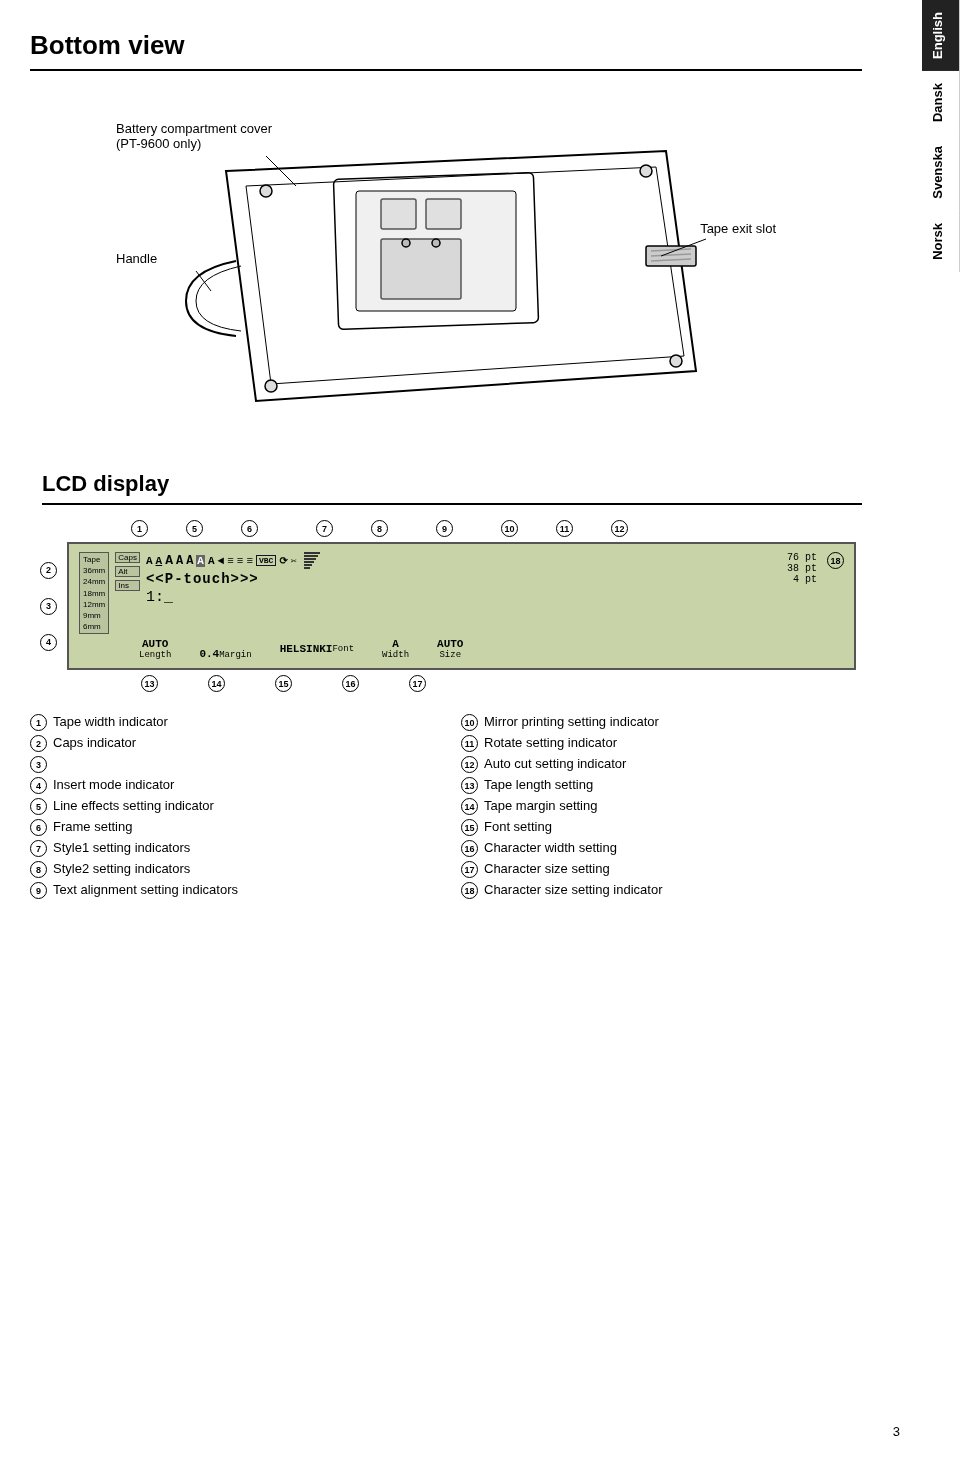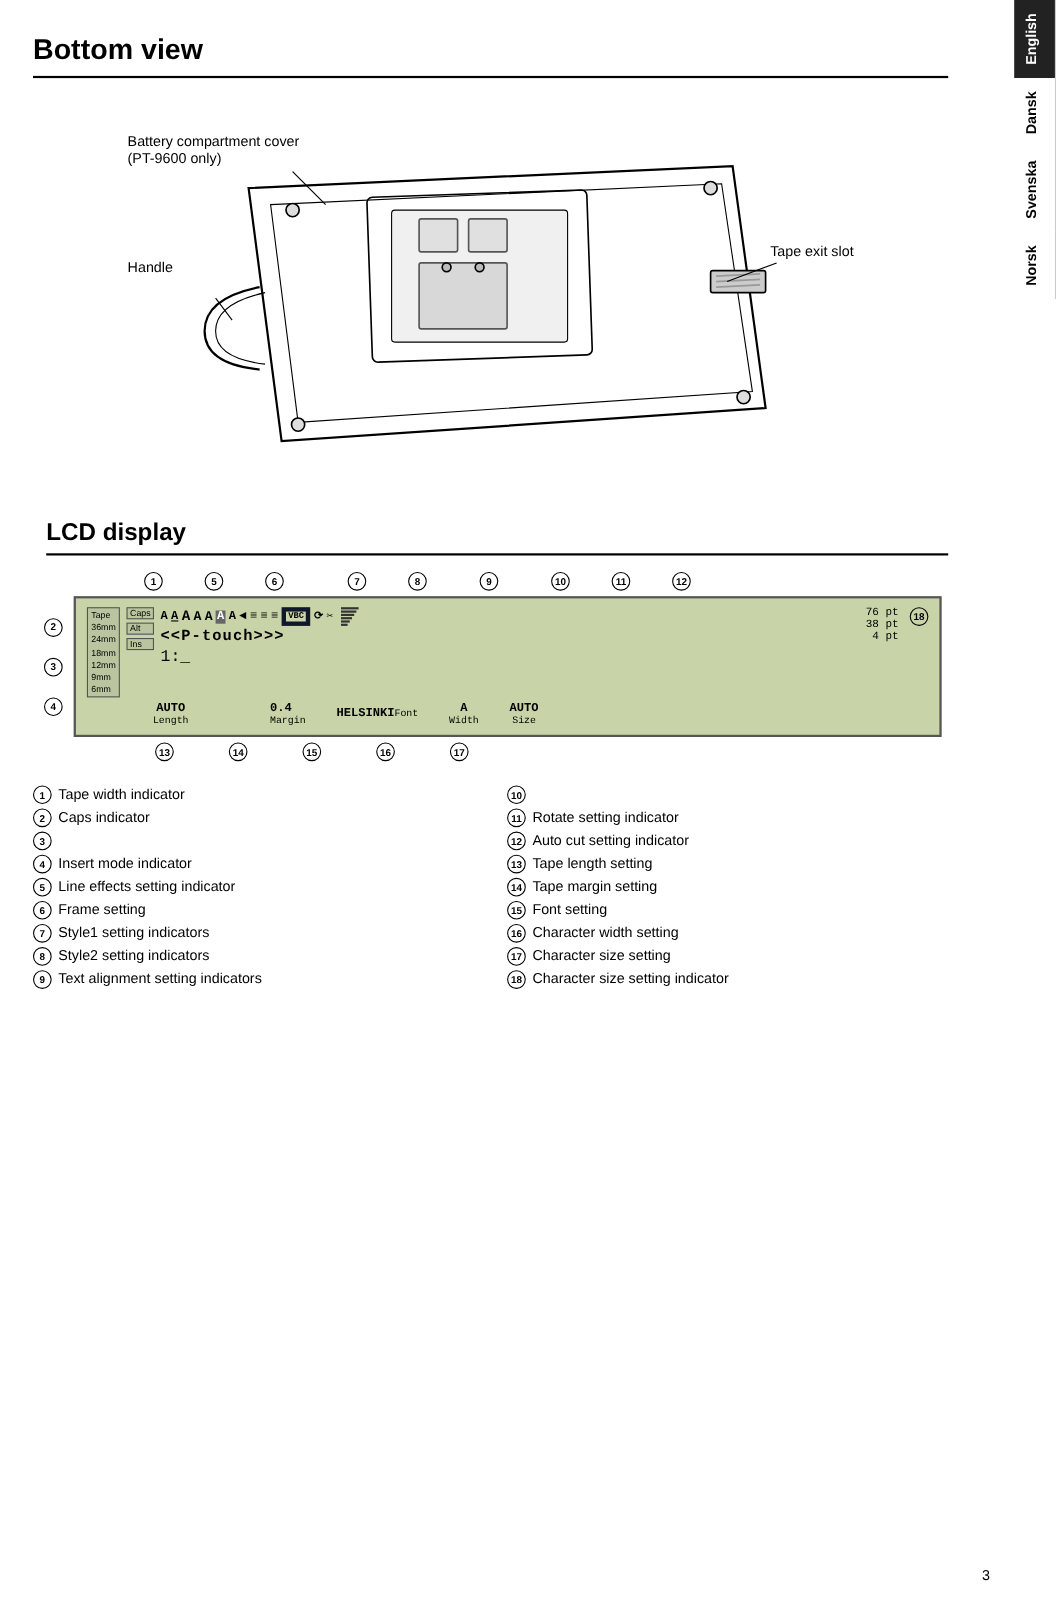--- a/index.html
+++ b/index.html
@@ -168,21 +168,21 @@
 
   <div class="section-title">Bottom view</div>
 
   <div style="position: relative; width: 680px; height: 360px; margin: 0 auto 10px auto;">
 
     <div style="position:absolute; top:30px; left:10px; font-size:13px;">
       <span>Battery compartment cover</span><br>
       <span>(PT-9600 only)</span>
     </div>
 
-    <div style="position:absolute; top:144px; left:10px; font-size:13px;">Handle</div>
+    <div style="position:absolute; top:160px; left:10px; font-size:13px;">Handle</div>
 
     <div style="position:absolute; top:130px; right:10px; font-size:13px;">Tape exit slot</div>
 
     <svg width="680" height="360" viewBox="0 0 680 360" style="position:absolute; top:0; left:0;">
 
       <g fill="none" stroke="#000" stroke-width="1.5">
 
         <path d="M 120 80 L 560 60 L 590 280 L 150 310 Z" stroke-width="2"></path>
 
         <path d="M 140 95 L 550 76 L 578 265 L 165 293 Z" stroke-width="1"></path>
@@ -268,21 +268,21 @@
               <span style="font-size:11px; font-weight:bold; text-decoration:underline;">A</span>
               <span style="font-size:13px; font-weight:bold;">A</span>
               <span style="font-size:12px; font-weight:bold;">A</span>
               <span style="font-size:12px; font-weight:bold;">A</span>
               <span style="font-size:11px; font-weight:bold; background:#666; color:#fff; padding:0 1px;">A</span>
               <span style="font-size:11px;">A</span>
               <span style="font-size:11px;">◄</span>
               <span style="font-size:11px;">≡</span>
               <span style="font-size:11px;">≡</span>
               <span style="font-size:11px;">≡</span>
-              <span style="border:4px solid #0f172a; font-size:8px; padding:0 2px;">VBC</span>
+              <span style="border:1px solid #0f172a; font-size:8px; padding:0 2px;">VBC</span>
               <span style="font-size:10px;">⟳</span>
               <span style="font-size:10px;">✂</span>
 
               <div style="display:flex; flex-direction:column; gap:1px; margin-left:4px;">
                 <div style="width:16px; height:2px; background:#333;"></div>
                 <div style="width:14px; height:2px; background:#333;"></div>
                 <div style="width:12px; height:2px; background:#333;"></div>
                 <div style="width:10px; height:2px; background:#333;"></div>
                 <div style="width:8px; height:2px; background:#333;"></div>
                 <div style="width:6px; height:2px; background:#333;"></div>
@@ -301,21 +301,21 @@
           </div>
 
           <span class="circled" style="align-self:flex-start; margin-left:4px;">18</span>
         </div>
 
         <div style="display:flex; gap:28px; font-size:10px; font-family:'Courier New',monospace; padding-left:60px;">
           <div style="display:flex; flex-direction:column; align-items:center;">
             <span style="font-size:11px; font-weight:bold;">AUTO</span>
             <span style="font-size:9px;">Length</span>
           </div>
-          <div style="display:flex; flex-direction:column; align-items:flex-start;margin-left:46px;">
+          <div style="display:flex; align-items:flex-end;">
             <span style="font-size:11px; font-weight:bold;">0.4</span>
             <span style="font-size:9px;">Margin</span>
           </div>
           <div style="display:flex; align-items:center;">
             <span style="font-size:11px; font-weight:bold;">HELSINKI</span>
             <span style="font-size:9px;">Font</span>
           </div>
           <div style="display:flex; flex-direction:column; align-items:center;">
             <span style="font-size:11px; font-weight:bold;">A</span>
             <span style="font-size:9px;">Width</span>
@@ -374,20 +374,21 @@
       </div>
       <div class="def-item">
         <span class="circled def-num">9</span>
         <span class="def-text">Text alignment setting indicators</span>
       </div>
     </div>
 
     <div>
       <div class="def-item">
         <span class="circled def-num">10</span>
+        <span class="def-text">Mirror printing setting indicator</span>
       </div>
       <div class="def-item">
         <span class="circled def-num">11</span>
         <span class="def-text">Rotate setting indicator</span>
       </div>
       <div class="def-item">
         <span class="circled def-num">12</span>
         <span class="def-text">Auto cut setting indicator</span>
       </div>
       <div class="def-item">

